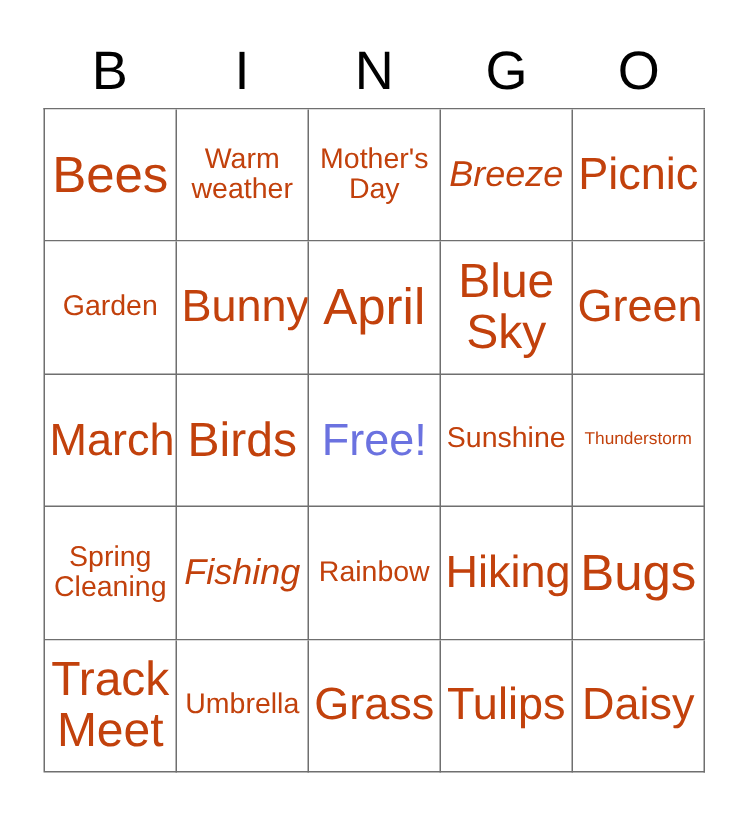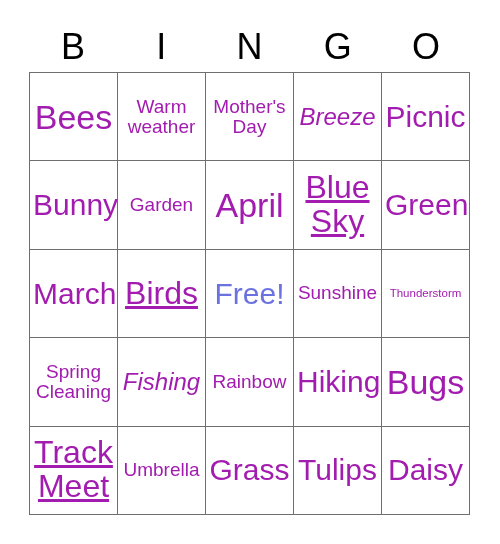--- a/index.html
+++ b/index.html
@@ -67,30 +67,30 @@
     align-items: center;
     justify-content: center;
     text-align: center;
     padding: 2px 3px;
     overflow: hidden;
   }
   .cell-text {
     display: block;
     width: 100%;
     line-height: 1.06;
-    color: #a21caf;
+    color: #c2410c;
     white-space: pre-line;
   }
 
   
   .fs-xs   { font-size: 11.5px; }
   .fs-sm   { font-size: 19px; }
   .fs-md   { font-size: 24px; font-style: italic; }
   .fs-lg   { font-size: 30px; }
-  .fs-xl   { font-size: 32px; text-decoration: underline; }
+  .fs-xl   { font-size: 32px; }
   .fs-xxl  { font-size: 34px; }
 
   .free-cell .cell-text { color: #6b72e0; }
 </style>
 </head>
 <body>
 
 <div id="bingo-card">
 
   <div class="header-row">
@@ -115,24 +115,24 @@
 Day</span>
     </div>
     <div class="cell">
       <span class="cell-text fs-md">Breeze</span>
     </div>
     <div class="cell">
       <span class="cell-text fs-lg">Picnic</span>
     </div>
 
     <div class="cell">
-      <span class="cell-text fs-lg">Bunny</span>
+      <span class="cell-text fs-sm">Garden</span>
     </div>
     <div class="cell">
-      <span class="cell-text fs-sm">Garden</span>
+      <span class="cell-text fs-lg">Bunny</span>
     </div>
     <div class="cell">
       <span class="cell-text fs-xxl">April</span>
     </div>
     <div class="cell">
       <span class="cell-text fs-xl">Blue
 Sky</span>
     </div>
     <div class="cell">
       <span class="cell-text fs-lg">Green</span>

